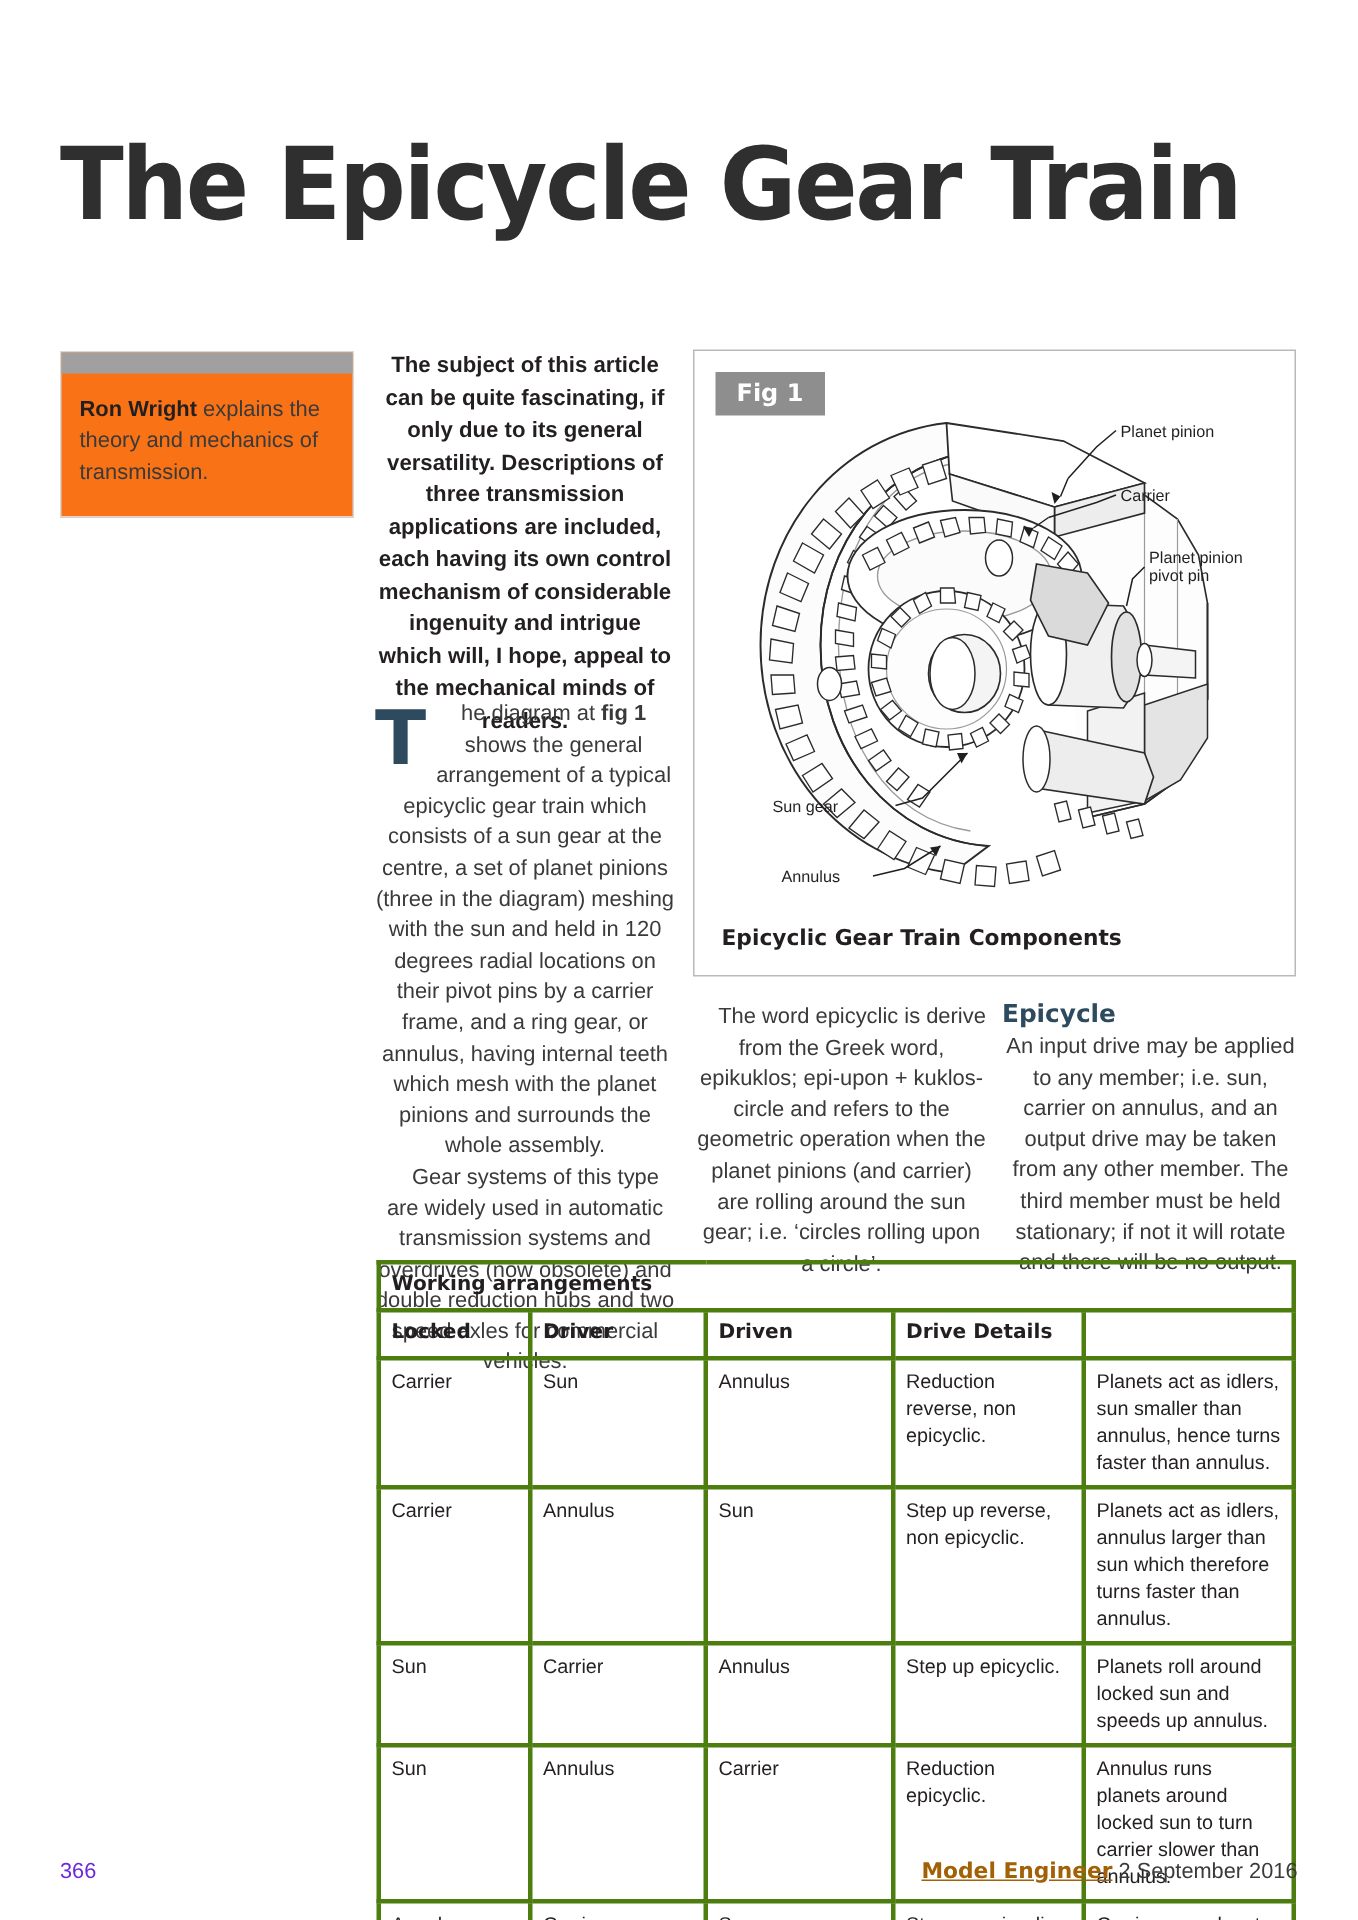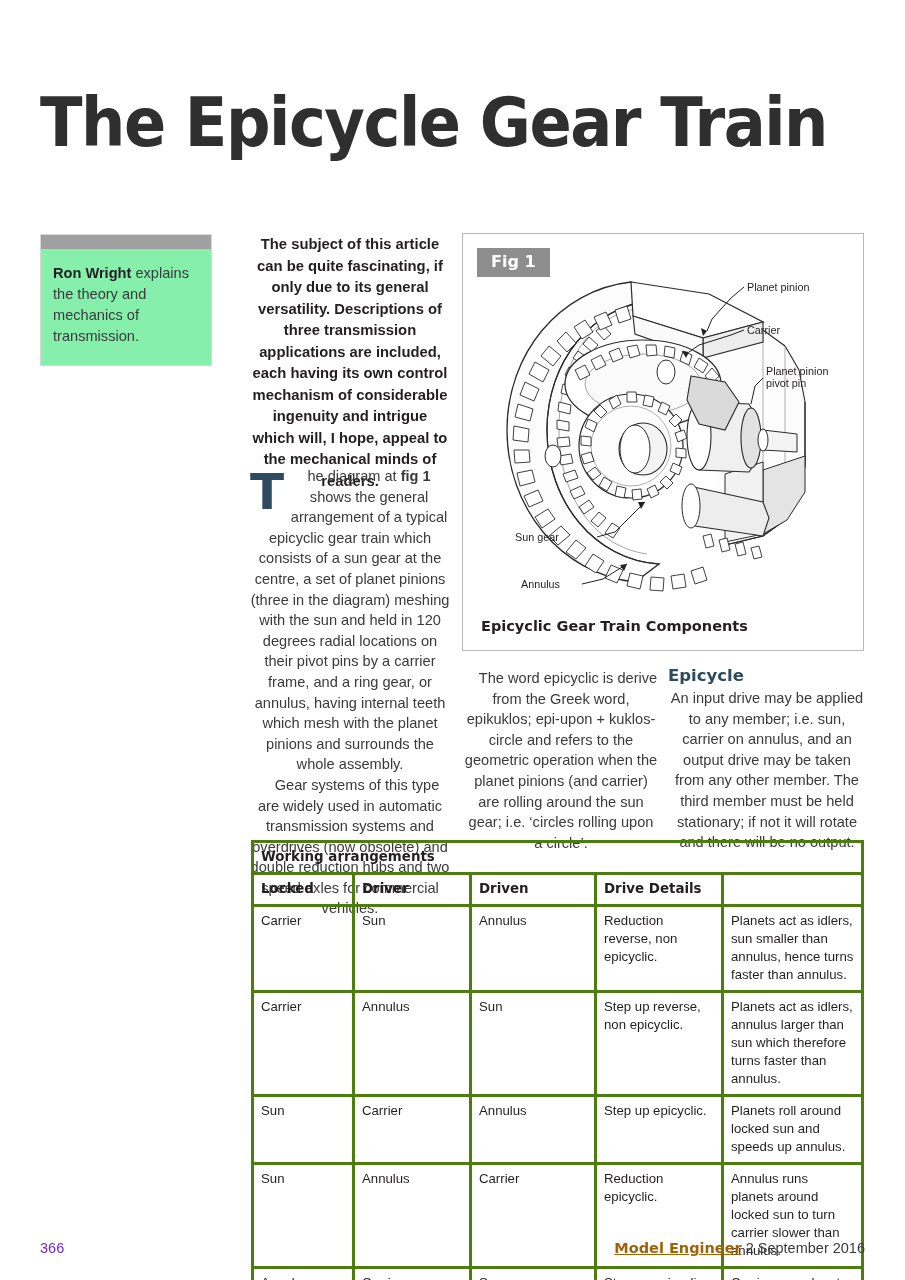--- a/index.html
+++ b/index.html
@@ -37,22 +37,22 @@
     transform: scaleX(0.93);
     transform-origin: left center;
     white-space: nowrap;
   }
 
   
   .byline-box {
     position: absolute;
     left: 40px;
     top: 234px;
-    width: 172px;
-    background: #86efac;
+    width: 196px;
+    background: #f97316;
     border: 1px solid #d8d8d8;
     box-sizing: border-box;
   }
   .byline-bar {
     height: 14px;
     background: #a0a0a0;
   }
   .byline-text {
     padding: 14px 12px 18px 12px;
     font-size: 14.6px;

